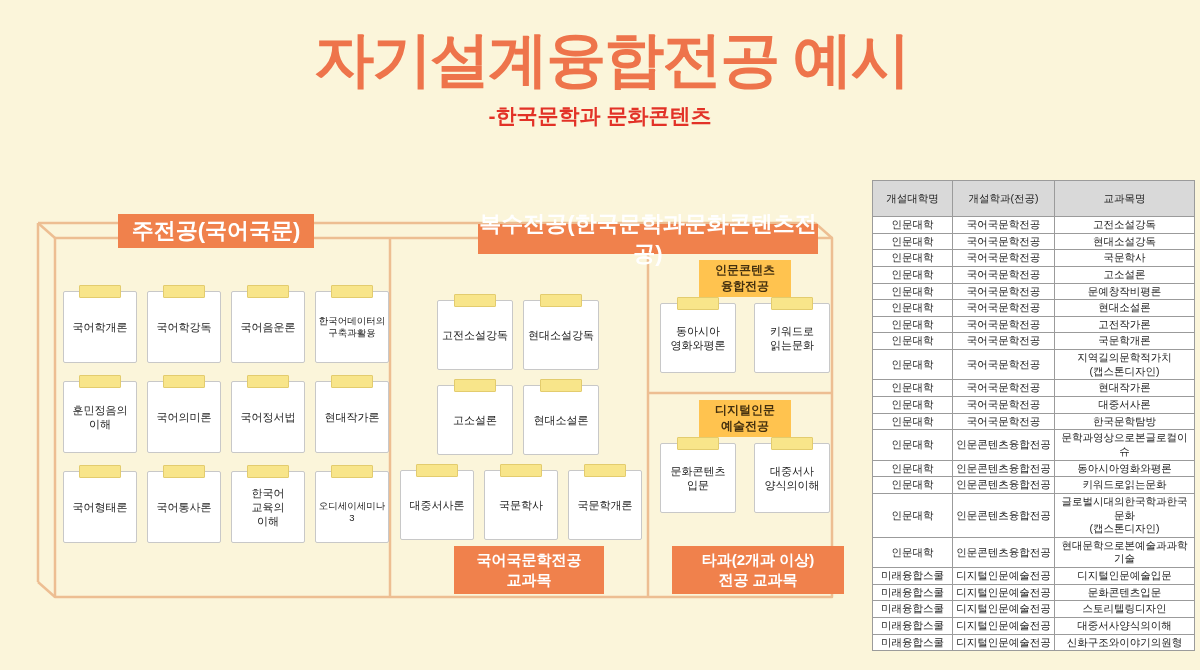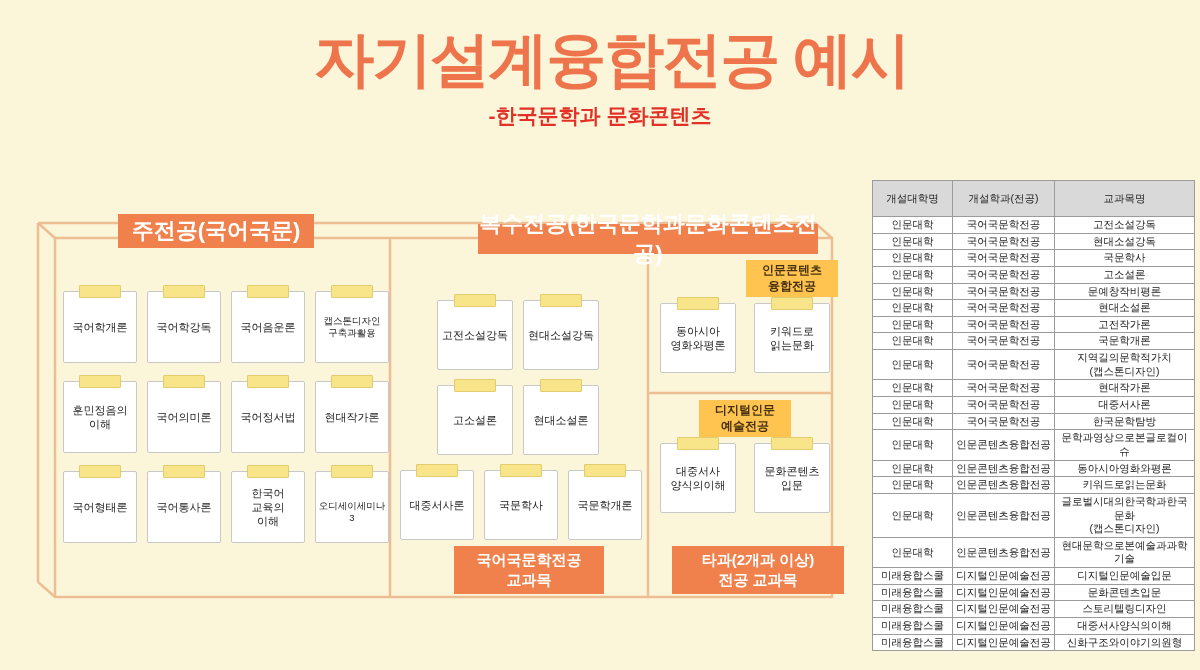--- a/index.html
+++ b/index.html
@@ -33,21 +33,21 @@
   .double-badge { left:448px; top:12px; width:340px; height:30px; font-size:22px; }
   .kl-label     { left:424px; top:334px; width:150px; height:48px; font-size:15px; }
   .other-label  { left:642px; top:334px; width:172px; height:48px; font-size:15px; }
 
   .badge-yellow {
     position:absolute; z-index:3;
     background:#FFC34F; color:#44300F; font-weight:bold;
     font-size:12px; line-height:1.3; text-align:center; white-space:pre-line;
     width:92px; padding:3px 0;
   }
-  .group1-badge { left:669px; top:48px;margin-left:47px; }
+  .group1-badge { left:669px; top:48px; }
   .group2-badge { left:669px; top:188px; }
 
   .card-grid { position:absolute; z-index:2; display:grid; }
   .major-grid {
     left:33px; top:79px;
     grid-template-columns: repeat(4, 74px);
     grid-auto-rows: 72px; column-gap:10px; row-gap:18px;
   }
   .double-grid-top {
     left:407px; top:88px;
@@ -124,21 +124,21 @@
       <div class="card">
         <div class="tab"></div>
         <div class="card-label">국어학강독</div>
       </div>
       <div class="card">
         <div class="tab"></div>
         <div class="card-label">국어음운론</div>
       </div>
       <div class="card">
         <div class="tab"></div>
-        <div class="card-label" style="font-size: 9.5px;">캡스톤디자인
+        <div class="card-label" style="font-size: 9.5px;">한국어데이터의
 구축과활용</div>
       </div>
       <div class="card">
         <div class="tab"></div>
         <div class="card-label">훈민정음의
 이해</div>
       </div>
       <div class="card">
         <div class="tab"></div>
         <div class="card-label">국어의미론</div>
@@ -225,27 +225,27 @@
 읽는문화</div>
       </div>
     </div>
 
   <div class="badge-yellow group2-badge">디지털인문
 예술전공</div>
 
   <div class="card-grid group2-cards">
       <div class="card">
         <div class="tab"></div>
+        <div class="card-label">문화콘텐츠
+입문</div>
+      </div>
+      <div class="card">
+        <div class="tab"></div>
         <div class="card-label">대중서사
 양식의이해</div>
-      </div>
-      <div class="card">
-        <div class="tab"></div>
-        <div class="card-label">문화콘텐츠
-입문</div>
       </div>
     </div>
 
   <div class="badge-orange other-label">타과(2개과 이상)
 전공 교과목</div>
 </div>
 
 <table class="course-table">
   <colgroup>
     <col style="width:80px">

